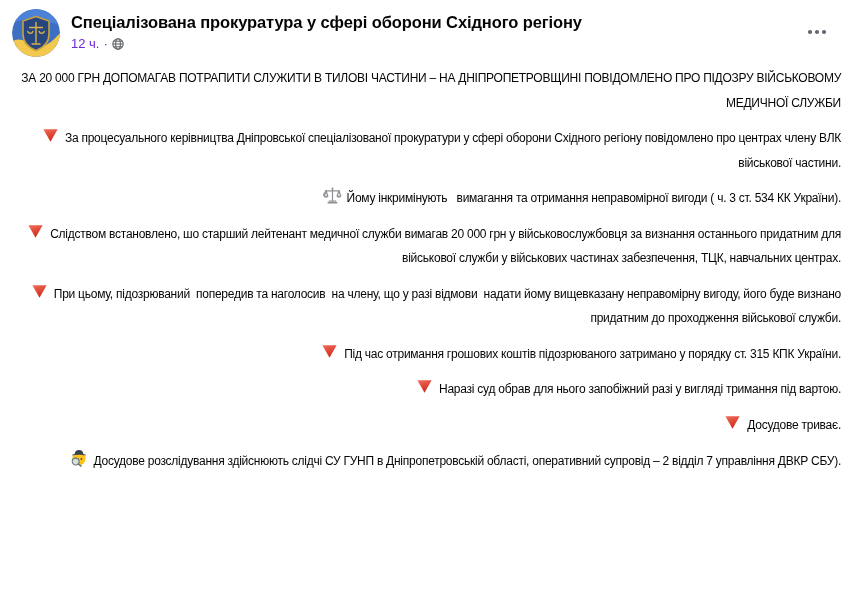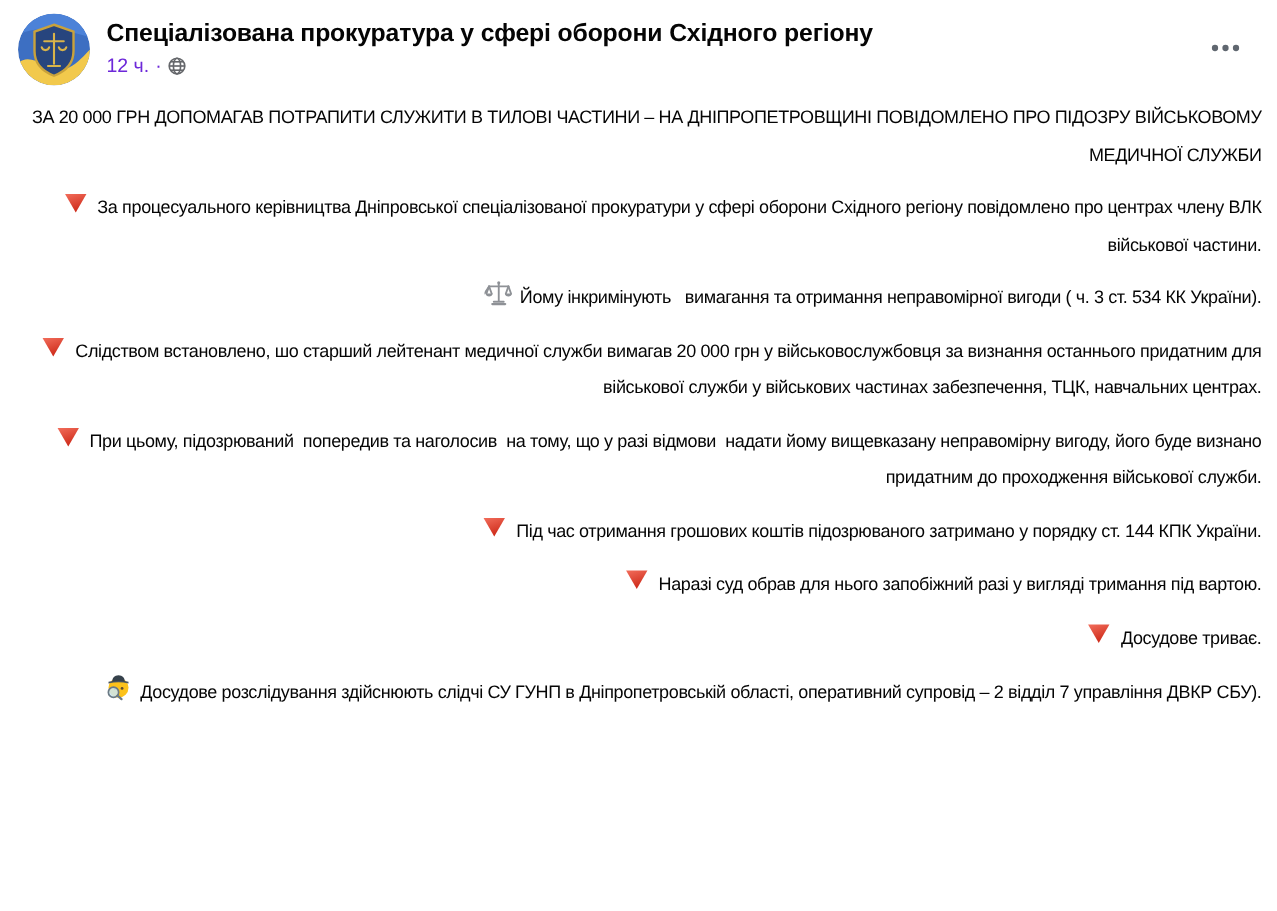--- a/index.html
+++ b/index.html
@@ -191,25 +191,25 @@
     <p><span class="inline-icon"><svg width="19" height="19" viewBox="0 0 20 20">
             <use href="#scales-glyph"></use>
           </svg></span><span class="ptext">Йому інкримінують   вимагання та отримання неправомірної вигоди ( ч. 3 ст. 534 КК України).</span></p>
 
     <p><span class="inline-icon"><svg width="19" height="19" viewBox="0 0 20 20">
             <use href="#tri-down"></use>
           </svg></span><span class="ptext">Слідством встановлено, шо старший лейтенант медичної служби вимагав 20 000 грн у військовослужбовця за визнання останнього придатним для військової служби у військових частинах забезпечення, ТЦК, навчальних центрах.</span></p>
 
     <p><span class="inline-icon"><svg width="19" height="19" viewBox="0 0 20 20">
             <use href="#tri-down"></use>
-          </svg></span><span class="ptext">При цьому, підозрюваний  попередив та наголосив  на тому, що у разі відмови  надати йому вищевказану неправомірну вигоду, його буде визнано придатним до проходження військової служби.</span></p>
-
-    <p><span class="inline-icon"><svg width="19" height="19" viewBox="0 0 20 20">
-            <use href="#tri-down"></use>
-          </svg></span><span class="ptext">Під час отримання грошових коштів підозрюваного затримано у порядку ст. 144 КПК України.</span></p>
+          </svg></span><span class="ptext">При цьому, підозрюваний  попередив та наголосив  на члену, що у разі відмови  надати йому вищевказану неправомірну вигоду, його буде визнано придатним до проходження військової служби.</span></p>
+
+    <p><span class="inline-icon"><svg width="19" height="19" viewBox="0 0 20 20">
+            <use href="#tri-down"></use>
+          </svg></span><span class="ptext">Під час отримання грошових коштів підозрюваного затримано у порядку ст. 315 КПК України.</span></p>
 
     <p><span class="inline-icon"><svg width="19" height="19" viewBox="0 0 20 20">
             <use href="#tri-down"></use>
           </svg></span><span class="ptext">Наразі суд обрав для нього запобіжний разі у вигляді тримання під вартою.</span></p>
 
     <p><span class="inline-icon"><svg width="19" height="19" viewBox="0 0 20 20">
             <use href="#tri-down"></use>
           </svg></span><span class="ptext">Досудове триває.</span></p>
 
     <p><span class="inline-icon"><svg width="20" height="20" viewBox="0 0 21 21">

